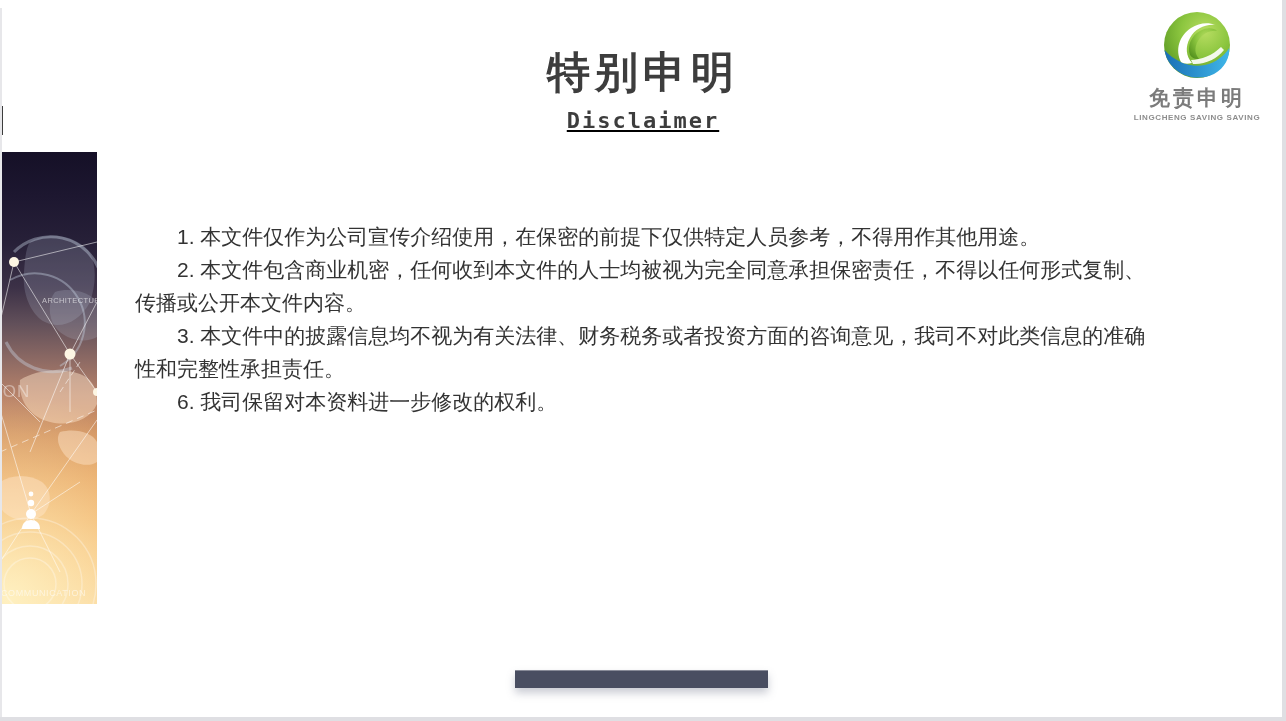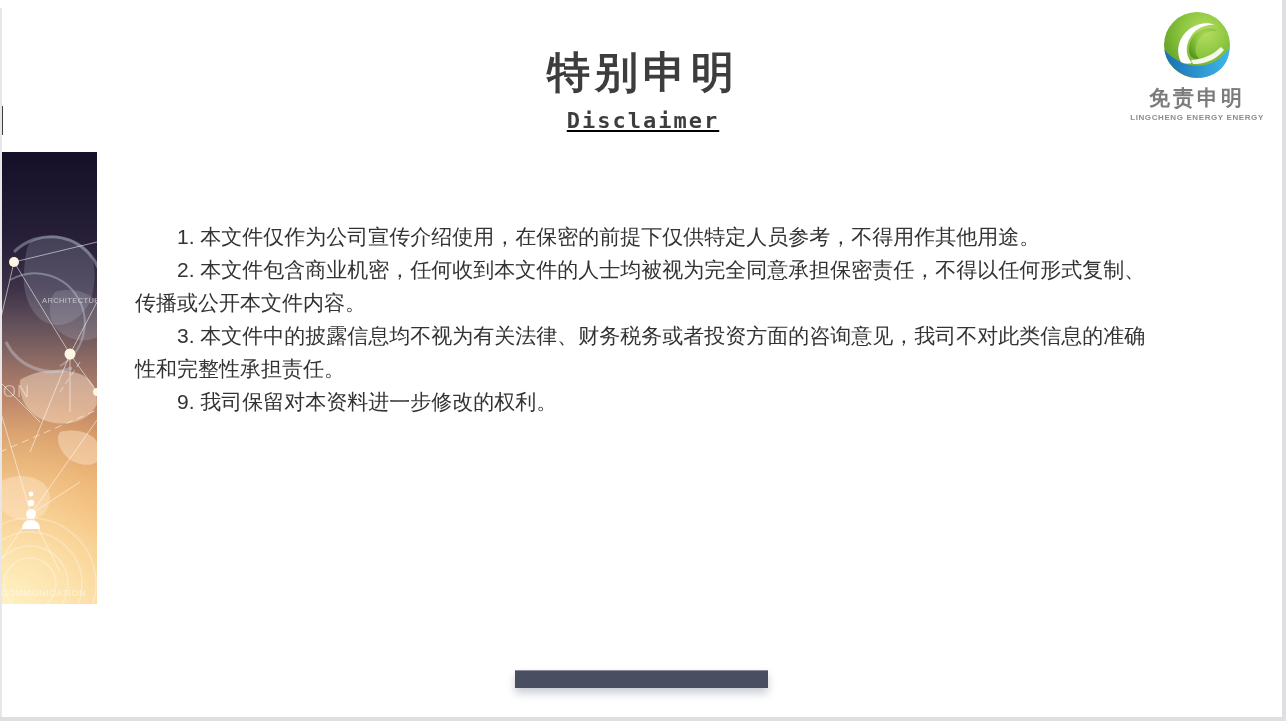--- a/index.html
+++ b/index.html
@@ -138,21 +138,21 @@
       <circle cx="36" cy="35" r="33" fill="url(#gGreen)"></circle>
       <path d="M3.5,40 C14,52 30,58 44,55 C55,52.5 63,46 68.2,38
                C69,47 64,58 53,64 C40,70.5 22,68 12,57 C7,52 4.5,46 3.5,40 Z" fill="url(#gBlue)"></path>
       <path d="M20,52 C14,40 18,26 30,18 C38,12.5 48,12 54,15
                C44,14 34,19 29,28 C24,37 25,46 31,53 C27,54 23,54 20,52 Z" fill="#ffffff"></path>
       <path d="M29,45 C26,36 30,26 39,21 C46,17 53,18 56,21
                C49,20 41,24 37,31 C33,38 34,44 38,49 C34,49.5 31,48 29,45 Z" fill="url(#gGreen)"></path>
       <path d="M30,50 C40,50 52,45 60,37 L63,40 C56,49 43,55 32,54 Z" fill="#ffffff" opacity="0.9"></path>
     </svg>
     <div class="logo-name">免责申明</div>
-    <div class="logo-tagline">LINGCHENG ENERGY ENERGY</div>
+    <div class="logo-tagline">LINGCHENG SAVING SAVING</div>
   </div>
 
   <div class="side-image">
     <svg width="97" height="452" viewBox="0 0 97 452">
 
       <g fill="rgba(190,200,220,0.20)">
         <path d="M30,90 C45,80 70,82 85,95 C97,106 97,130 90,150 C80,170 60,178 45,170 C30,162 22,140 24,120 C25,106 26,96 30,90 Z"></path>
         <path d="M55,140 C70,135 90,140 97,150 L97,185 C85,192 65,188 55,175 C48,165 48,148 55,140 Z"></path>
       </g>
 
@@ -202,21 +202,21 @@
       <text x="42" y="151" font-size="7.5" fill="rgba(255,255,255,0.6)" font-family="Liberation Sans, sans-serif" letter-spacing="0.4">ARCHITECTURE</text>
       <text x="-3" y="245" font-size="17" fill="rgba(255,255,255,0.40)" font-family="Liberation Sans, sans-serif" letter-spacing="1">ION</text>
       <text x="1" y="444" font-size="9" fill="rgba(255,255,255,0.55)" font-family="Liberation Sans, sans-serif" letter-spacing="0.6">COMMUNICATION</text>
     </svg>
   </div>
 
   <div class="body-text">
     <p>1. 本文件仅作为公司宣传介绍使用，在保密的前提下仅供特定人员参考，不得用作其他用途。</p>
     <p>2. 本文件包含商业机密，任何收到本文件的人士均被视为完全同意承担保密责任，不得以任何形式复制、传播或公开本文件内容。</p>
     <p>3. 本文件中的披露信息均不视为有关法律、财务税务或者投资方面的咨询意见，我司不对此类信息的准确性和完整性承担责任。</p>
-    <p>9. 我司保留对本资料进一步修改的权利。</p>
+    <p>6. 我司保留对本资料进一步修改的权利。</p>
   </div>
 
   <div class="bottom-bar"></div>
 
   <div class="edge edge-left"></div>
   <div class="edge edge-right"></div>
   <div class="edge edge-bottom"></div>
 </div>
 
 </body></html>

